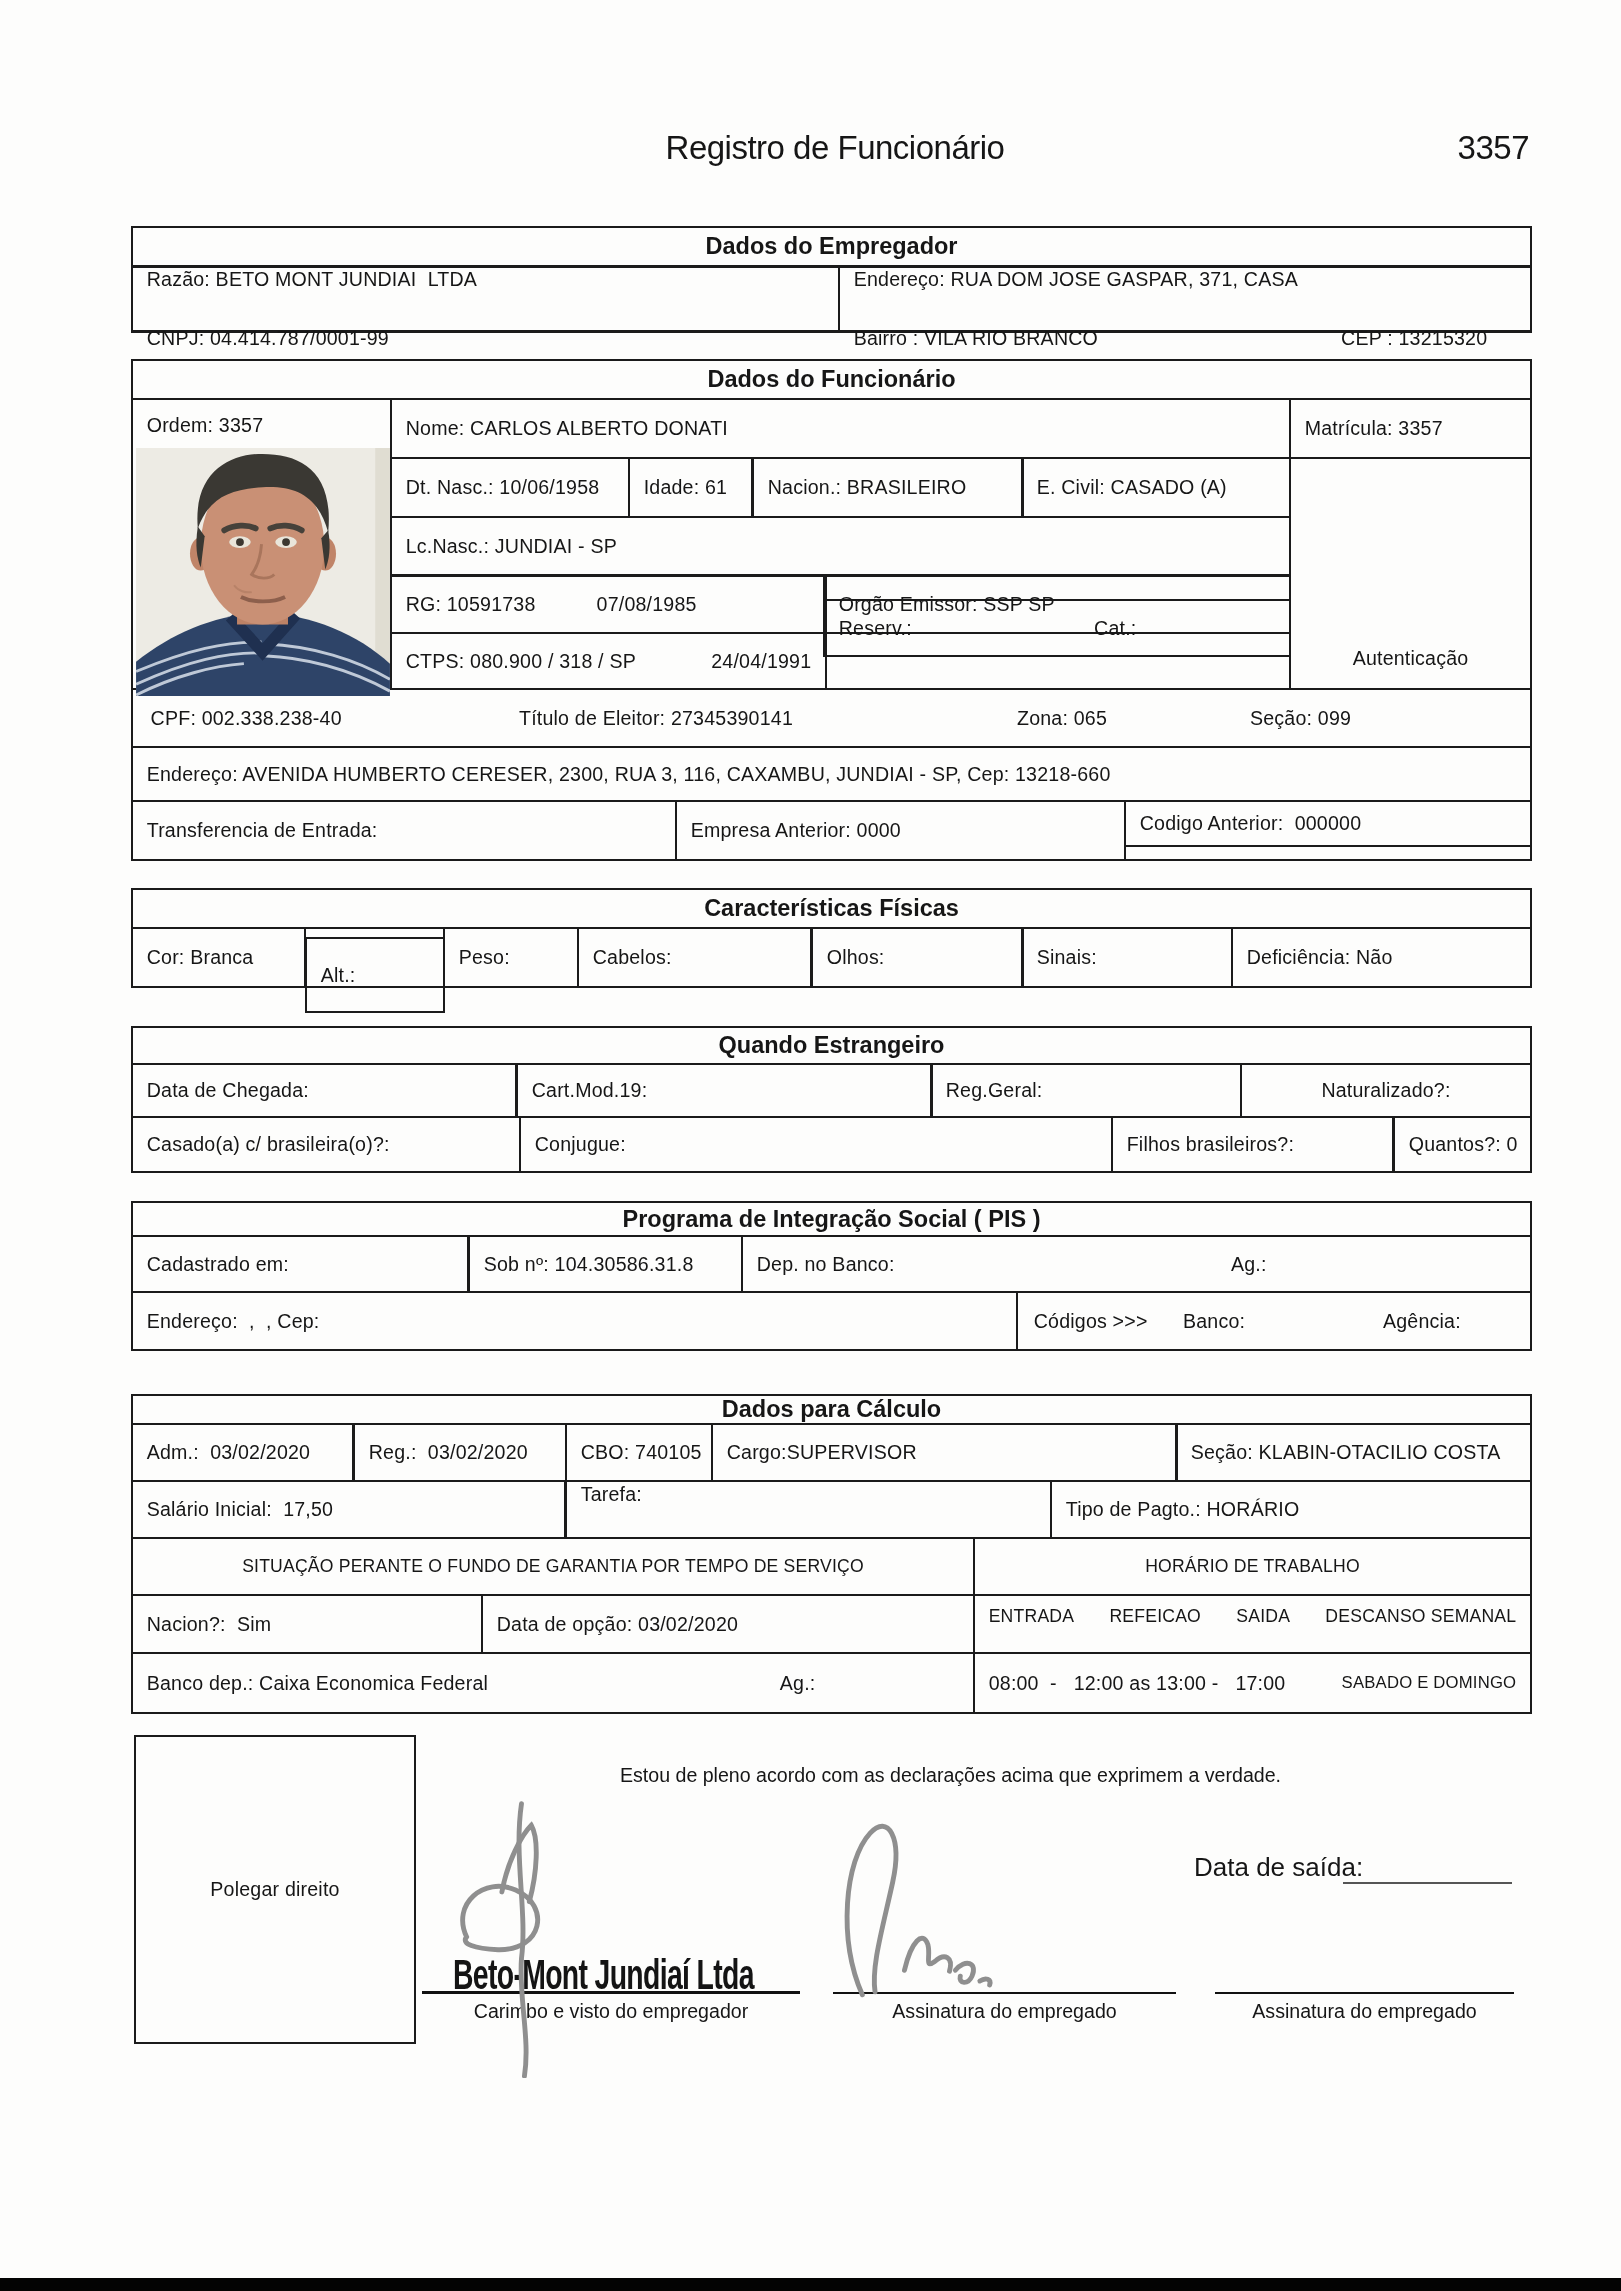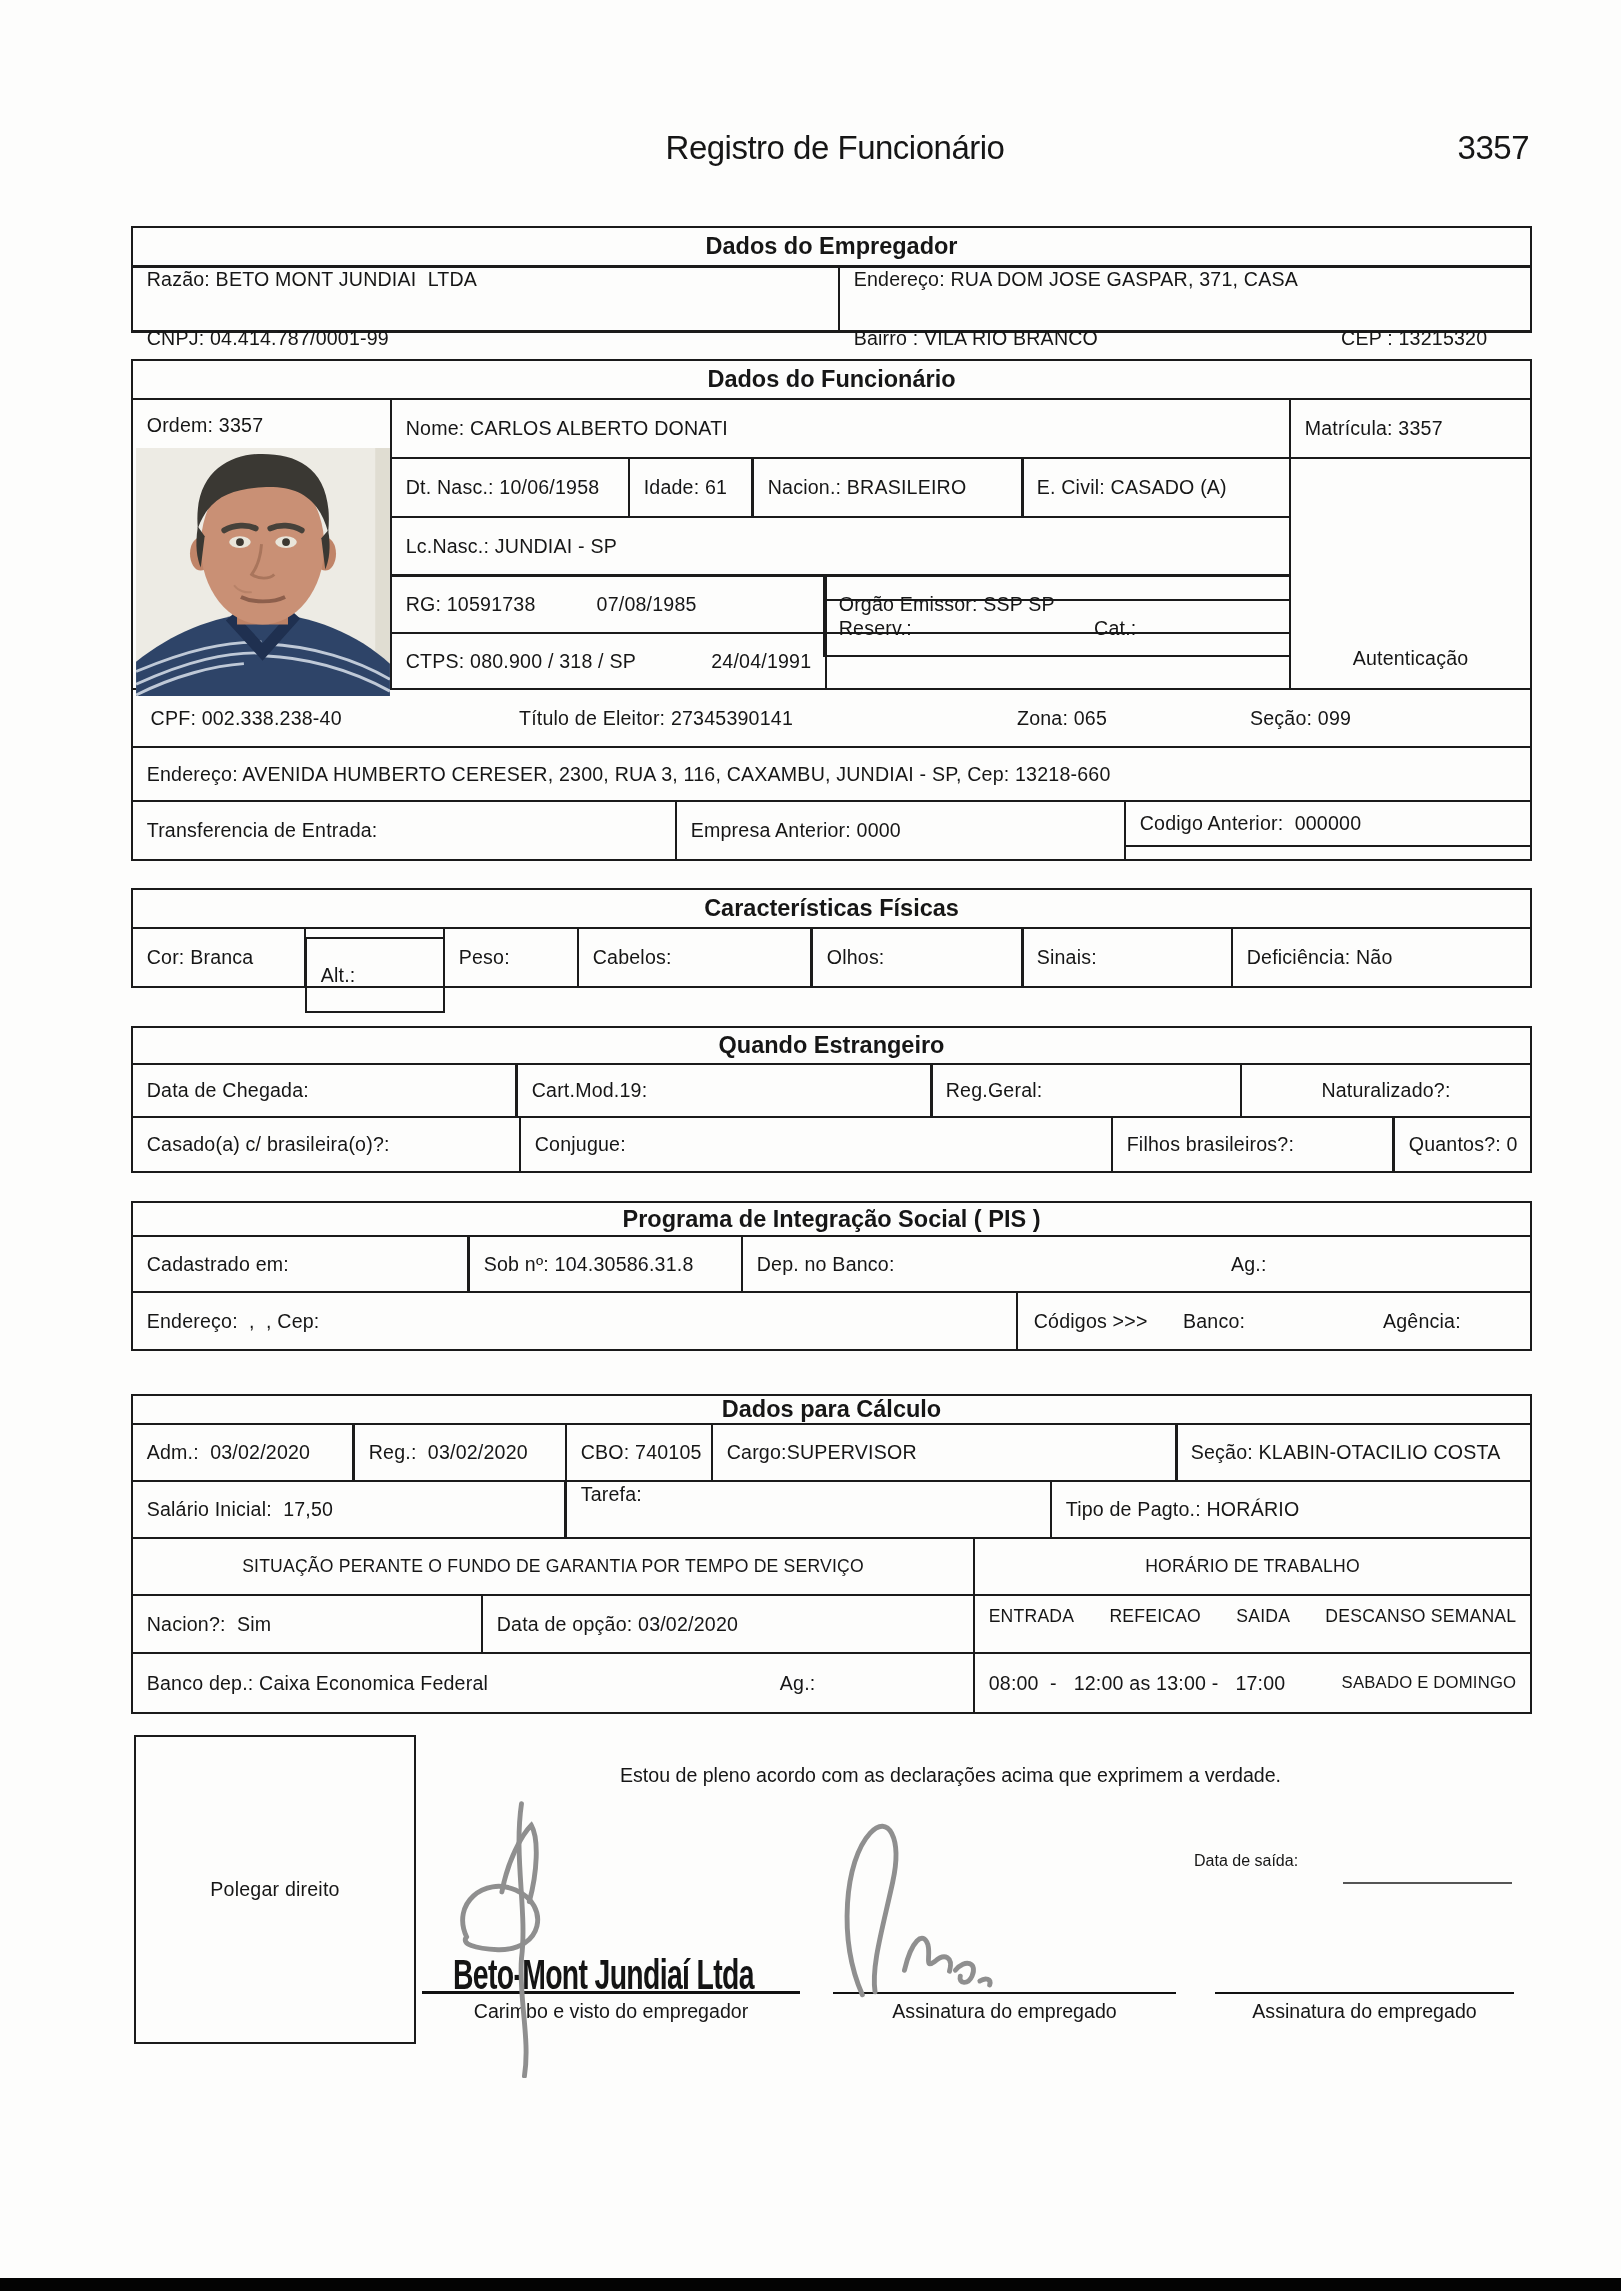--- a/index.html
+++ b/index.html
@@ -186,21 +186,21 @@
   </div>
   <div class="cell" style="left:973px; top:1652px; width:559px; height:62px; justify-content:space-between;">
     <span>08:00  -   12:00 as 13:00 -   17:00</span>
     <span style="font-size:16.7px;">SABADO E DOMINGO</span>
   </div>
 
   <div class="cell" style="left:134px; top:1735px; width:282px; height:309px; justify-content:center; border-width:2px;">Polegar direito</div>
 
   <div class="t" style="left:441px; top:1764px; width:1019px; text-align:center; font-size:19.6px;">Estou de pleno acordo com as declarações acima que exprimem a verdade.</div>
 
-  <div class="t" style="left:1194px; top:1852px; font-size:16px;">Data de saída:</div>
+  <div class="t" style="left:1194px; top:1852px; font-size:26px;">Data de saída:</div>
   <div class="t" style="left:1343px; top:1852px; width:169px; height:32px; border-bottom:2px solid #555;"></div>
 
   <div class="t stamp" style="left:453px; top:1950px;">Beto-Mont Jundiaí Ltda</div>
 
   <div class="t sigline" style="left:422px; top:1963px; width:378px; height:31px;"></div>
   <div class="t" style="left:422px; top:2000px; width:378px; text-align:center; font-size:19.6px;">Carimbo e visto do empregador</div>
 
   <div class="t sigline" style="left:833px; top:1964px; width:343px; height:30px; border-bottom-width:2.9px;"></div>
   <div class="t" style="left:833px; top:2000px; width:343px; text-align:center; font-size:19.6px;">Assinatura do empregado</div>
 

